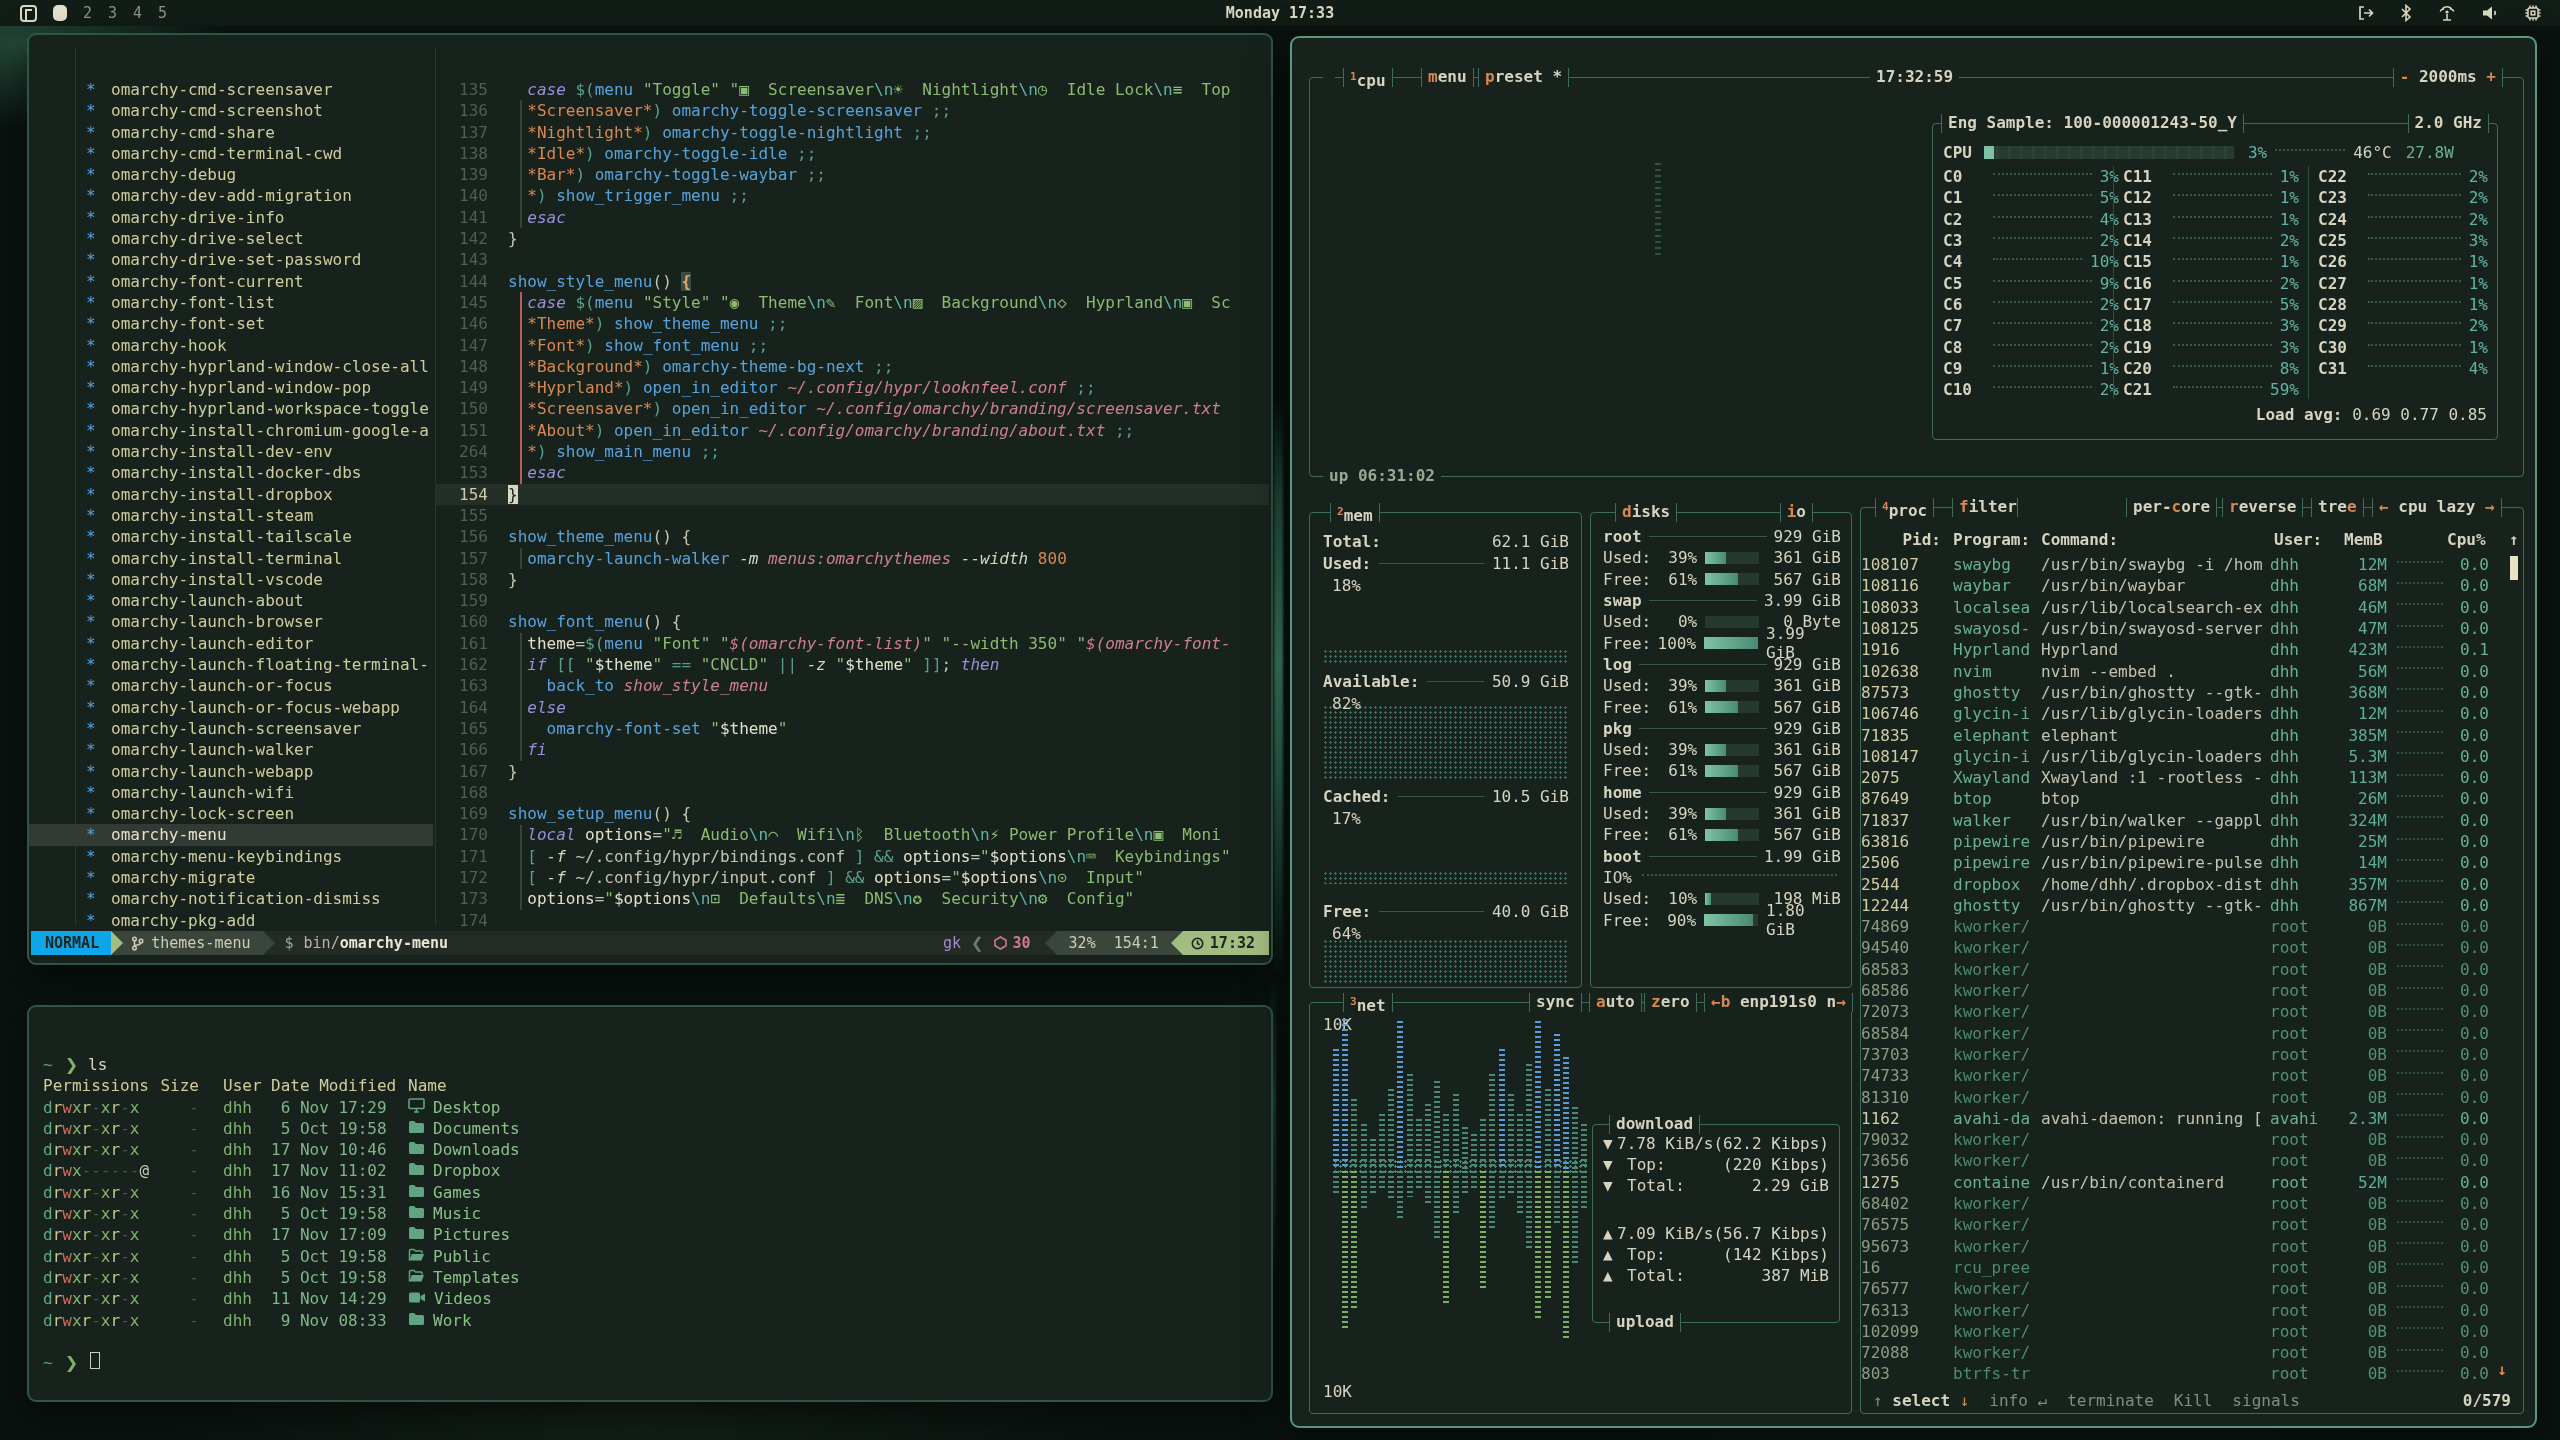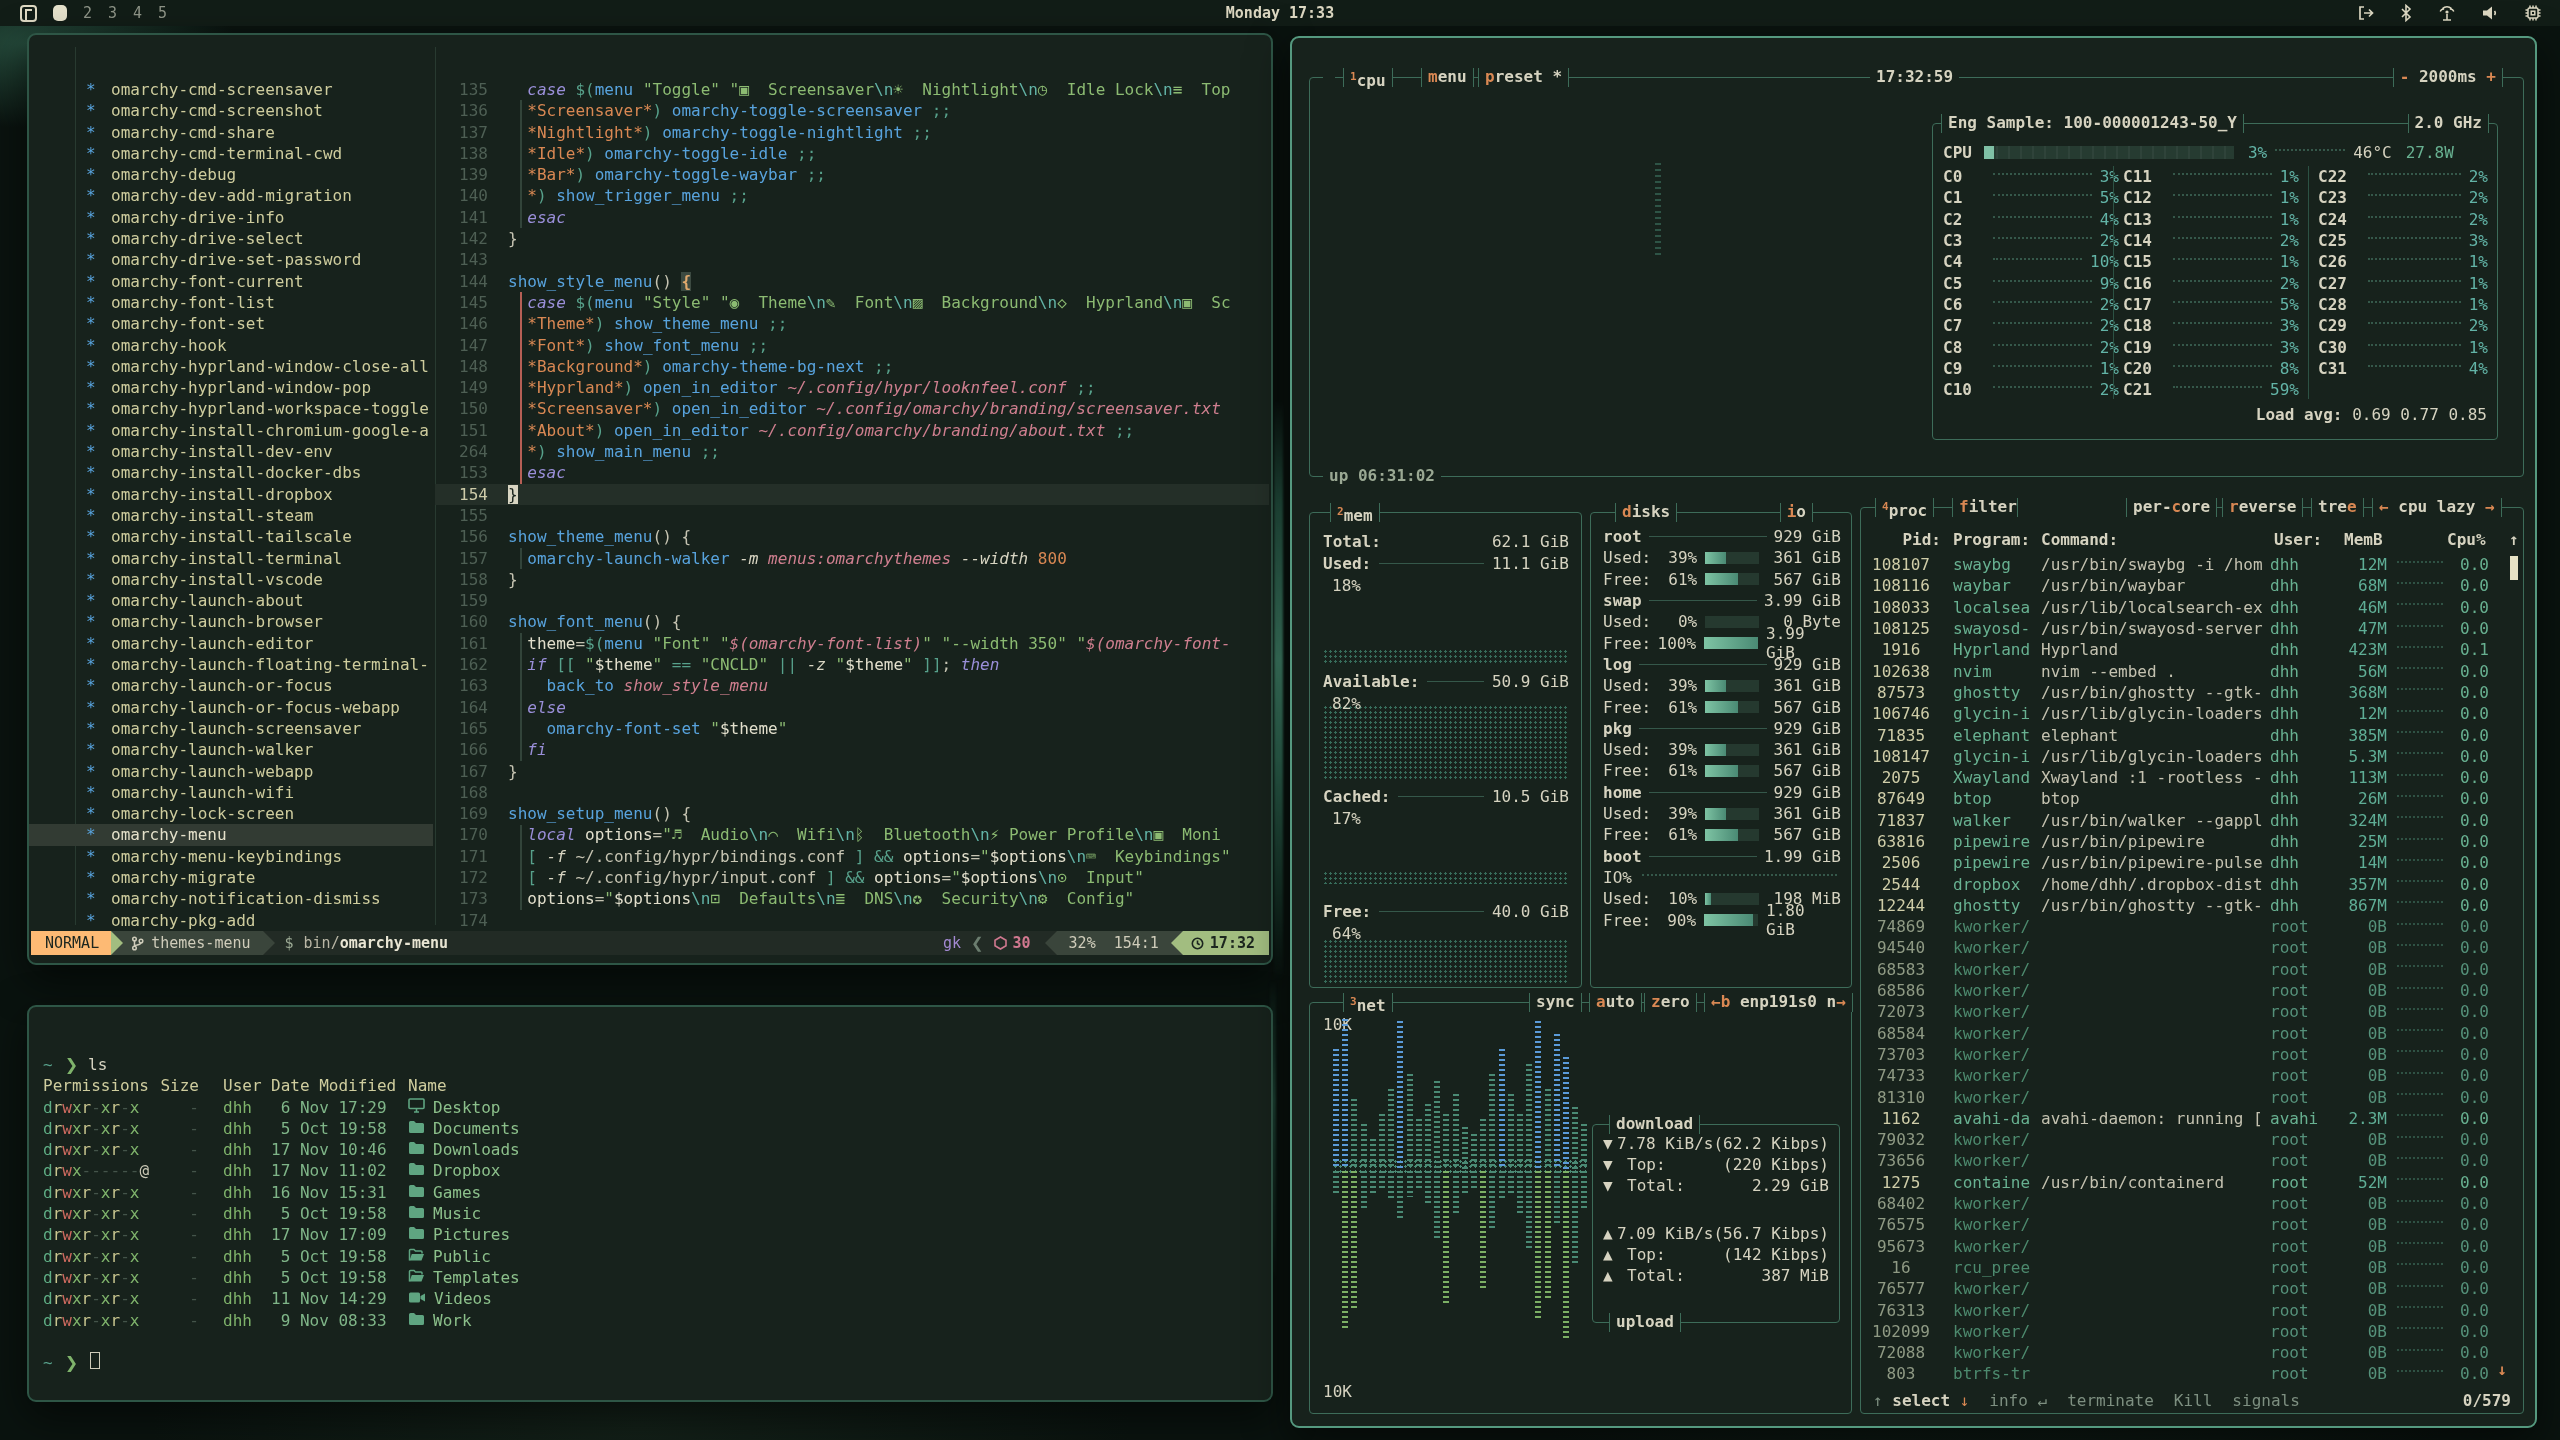--- a/index.html
+++ b/index.html
@@ -54,21 +54,21 @@
   .ck{color:var(--purple);font-style:italic}
   .cf{color:var(--blue)} .cs{color:var(--green)} .ce{color:var(--cyan)}
   .cv{color:#e2dfcc} .cp{color:var(--orange)} .cu{color:var(--teal)}
   .cn{color:var(--orange)} .ca,.ch{color:var(--pink);font-style:italic}
   .cd{color:#d8d5c2;font-style:italic} .ct{color:var(--fg2)}
   .ccur{background:#d8d5c2;color:#16211b}
   .cm{background:#3c4a41;color:#e0a96d;font-weight:bold}
   
   .statusline{position:absolute;left:2px;right:2px;top:896px;height:24px;background:#222b25;display:flex;align-items:stretch;font-size:15px;line-height:24px;overflow:hidden}
   .pl{width:0;height:0;border-top:12px solid transparent;border-bottom:12px solid transparent}
-  .sl-mode{background:#fdba74;color:#1c261f;font-weight:normal;padding:0 12px 0 14px}
+  .sl-mode{background:#0ea5e9;color:#1c261f;font-weight:bold;padding:0 12px 0 14px}
   .plA{border-left:12px solid #a2bd80;background:#3a453b}
   .sl-branch{background:#3a453b;color:#cfccba;padding:0 12px 0 8px;display:flex;align-items:center;gap:7px}
   .plB{border-left:12px solid #3a453b}
   .sl-cmd{padding:0 10px;color:#b9b6a5}
   .sl-cmd .dollar{color:#9aa893;margin-right:10px}
   .sl-cmd b{color:#e8e5d3}
   .sl-fill{flex:1}
   .gk{color:#a48ad4;padding:0 10px}
   .slsep{color:#6b7d6f;font-family:"DejaVu Sans",sans-serif}
   .diag{color:#d0788f;display:flex;align-items:center;gap:6px;padding:0 14px 0 10px;font-weight:bold}
@@ -130,21 +130,21 @@
   .nband{position:absolute;background-image:radial-gradient(#4a8a74 1.2px,transparent 1.4px);background-size:5px 5px}
   .nscale{position:absolute;left:13px;color:var(--fg)}
   .nbox{position:absolute;border:1px solid var(--box-bd);border-radius:4px;background:var(--wbg)}
   .nrow{position:absolute;left:10px;right:10px;height:var(--rh);display:flex;align-items:center;white-space:pre}
   .nrow .arr{width:24px}
   .nrow .nv{margin-left:auto}
   
   .phead{position:absolute;left:0;right:0;top:22px;height:var(--rh);font-weight:bold;color:var(--fg)}
   .prows{position:absolute;left:0;right:0;top:46px}
   .prow{height:var(--rh);display:flex;align-items:center;position:relative}
-  .pc-pid{width:80px;text-align:center;color:#cfcda8}
+  .pc-pid{width:80px;text-align:left;color:#cfcda8}
   .pc-prog{width:84px;margin-left:12px;color:var(--pgreen)}
   .pc-cmd{width:226px;margin-left:4px;color:#c4c2b0;overflow:hidden;white-space:pre}
   .pc-user{width:62px;margin-left:3px;color:var(--pgreen)}
   .pc-mem{width:55px;text-align:right;color:var(--memval)}
   .pc-dots{width:46px;border-bottom:2px dotted #2f5244;margin:0 6px 6px 10px}
   .pc-cpu{width:40px;text-align:right;color:var(--pgreen)}
   .prow.dimrow .pc-pid{color:#8f9a84}
   .prow.dimrow .pc-prog{color:#4d8a6e}
   .prow.dimrow .pc-user,.prow.dimrow .pc-mem,.prow.dimrow .pc-cpu{color:#55917a}
   .hP{position:absolute;left:0;width:80px;text-align:right}

